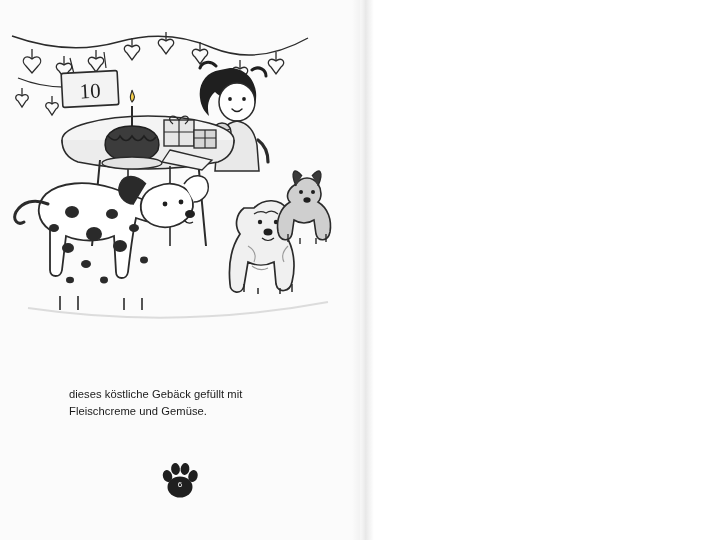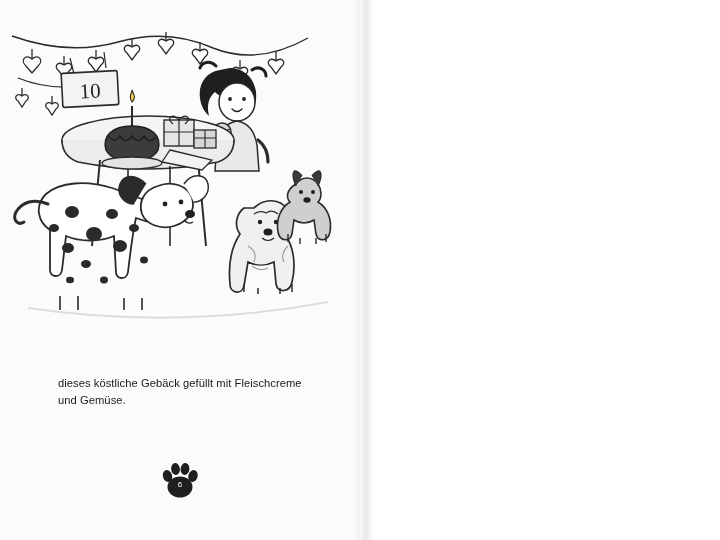--- a/index.html
+++ b/index.html
@@ -63,21 +63,21 @@
     line-height: 16.8px;
     color: #1a1a1a;
     letter-spacing: 0.05px;
   }
   .text-left {
     left: 57px;
     top: 374px;
     width: 248px;
   }
   .text-block p {
-    margin: 1px;
+    margin: 12px;
   }
   .text-block p.indent {
     text-indent: 11px;
   }
   .pawprint {
     position: absolute;
     bottom: 38px;
     width: 44px;
     height: 44px;
   }

